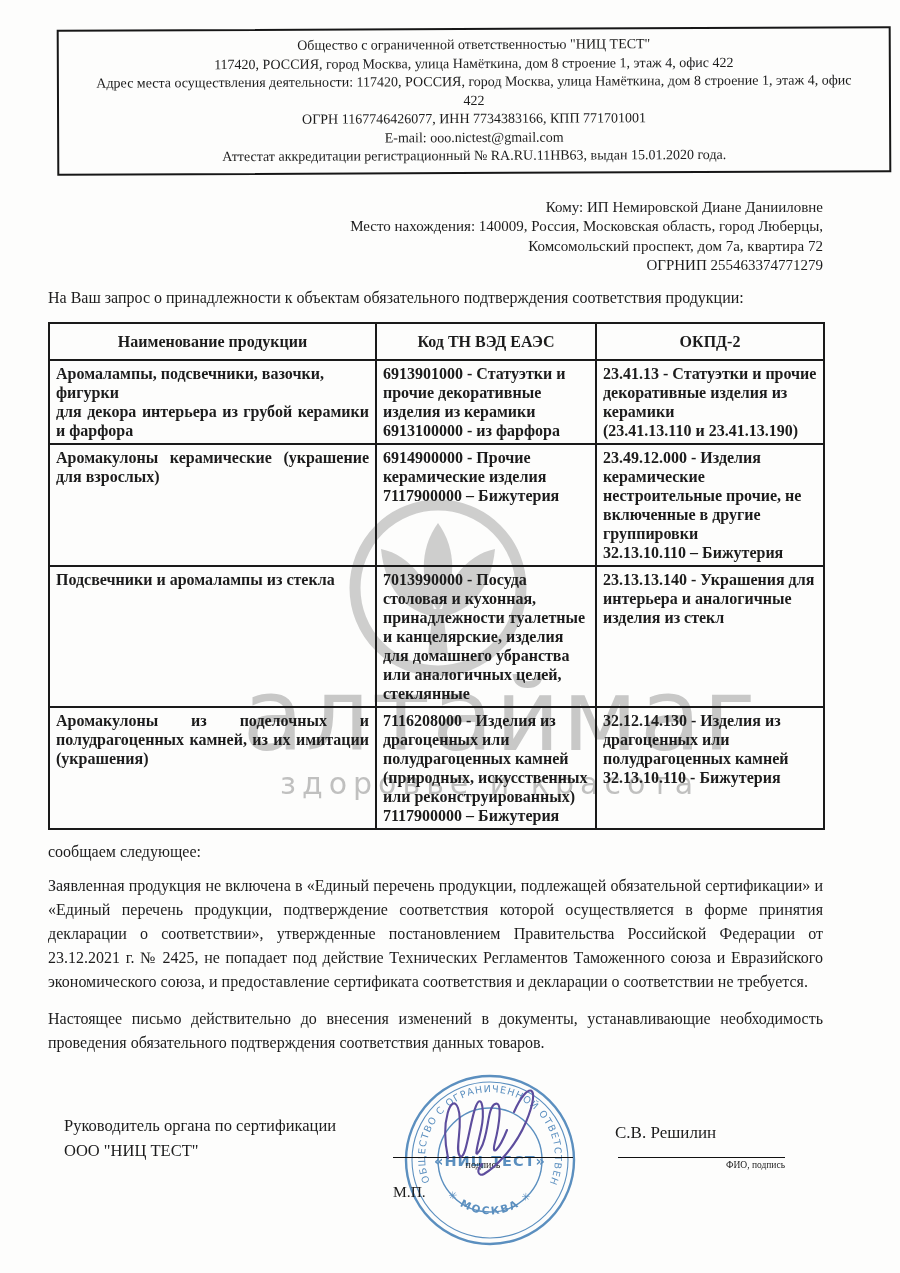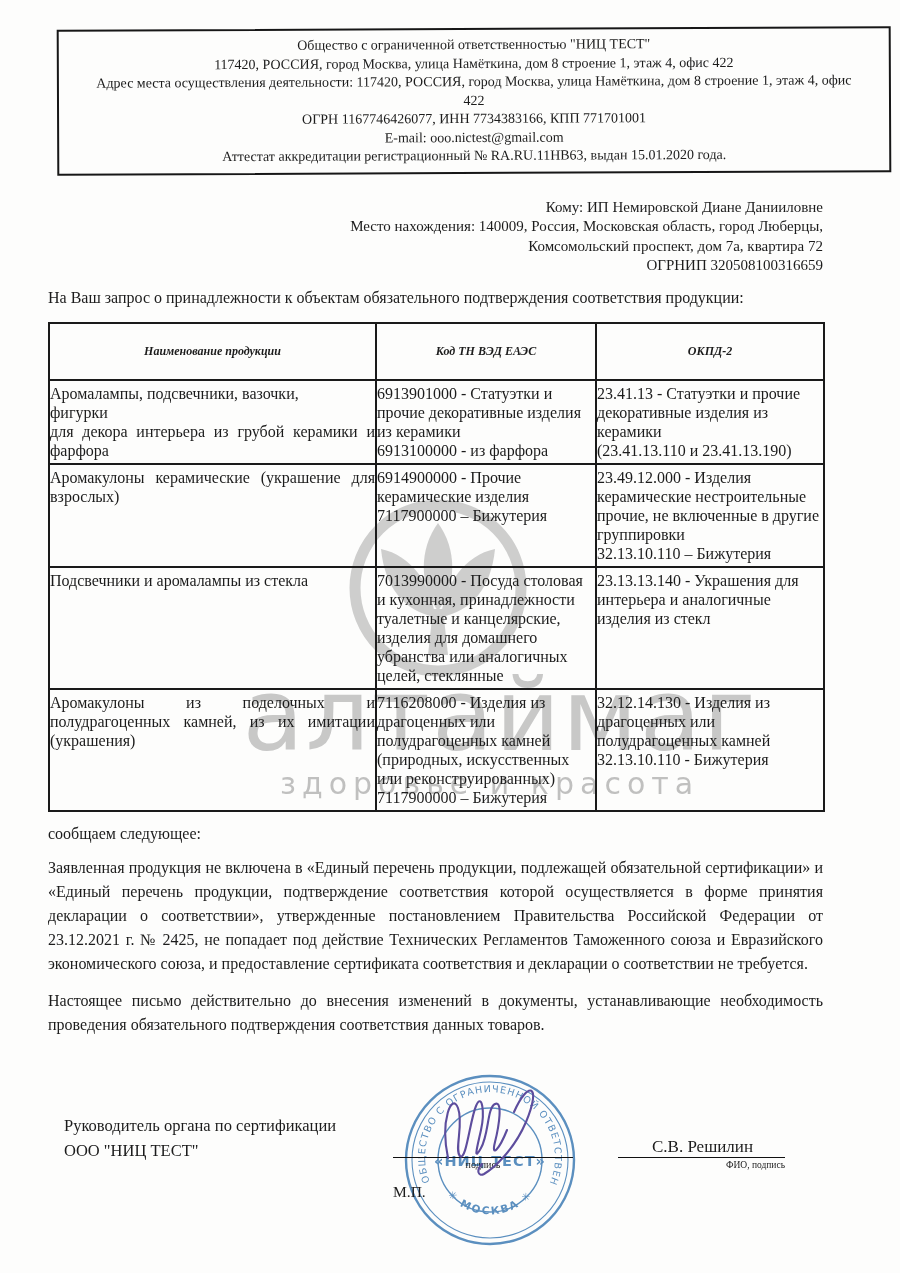--- a/index.html
+++ b/index.html
@@ -43,42 +43,43 @@
   table.codes{
     margin-top:15px;
     border-collapse:collapse;
     width:775px;
     table-layout:fixed;
     font-size:16px;
     line-height:19px;
   }
   table.codes th,table.codes td{
     border:2px solid #1a1a1a;
-    padding:3px 0;
+    padding:3px 6px;
     vertical-align:top;
-  }
-  table.codes th{font-weight:bold;text-align:center;font-size:12px;padding:18px 4px;font-style:italic;}
+    font-weight:bold;
+  }
+  table.codes th{font-weight:bold;text-align:center;font-size:16px;padding:8px 4px;}
   td.cell{white-space:pre-line;}
   td.just{text-align:justify;}
   .r1{height:84px;}.r2{height:100px;}.r3{height:113px;}.r4{height:122px;margin-left:24px;}
   .after-table{margin:13px 0 0 0;font-size:16px;}
   .para{
     margin:13px 0 0 0;
     font-size:16px;
     line-height:24px;
     text-align:justify;
     width:775px;
   }
   
   .sig-area{position:absolute;left:0;right:0;top:1105px;height:168px;font-size:16.5px;z-index:3;}
   .sig-left{position:absolute;left:48px;top:8px;line-height:25px;margin-left:16px;}
   .sign-line{position:absolute;left:393px;top:52px;width:180px;border-top:1.6px solid #111;}
   .sign-label{position:absolute;left:393px;top:54px;width:180px;text-align:center;font-size:10px;color:#222;}
   .mp{position:absolute;left:393px;top:78px;width:180px;text-align:left;font-size:15.5px;}
-  .name{position:absolute;left:615px;top:32px;width:175px;text-align:center;font-size:17px;}
+  .name{position:absolute;left:615px;top:18px;width:175px;font-size:17px;}
   .name-line{position:absolute;left:618px;top:52px;width:167px;border-top:1.8px solid #111;}
   .name-label{position:absolute;left:618px;top:55px;width:167px;text-align:right;font-size:9.5px;color:#222;}
   
   .wm{position:absolute;z-index:1;pointer-events:none;}
   .wm-logo{left:347px;top:497px;opacity:.5;}
   .wm-brand{
     left:200px;top:666px;width:600px;
     text-align:center;
     font-family:"DejaVu Sans","Liberation Sans",sans-serif;
     font-weight:normal;
@@ -124,21 +125,21 @@
       <div>Адрес места осуществления деятельности: 117420, РОССИЯ, город Москва, улица Намёткина, дом 8 строение 1, этаж 4, офис 422</div>
       <div>ОГРН 1167746426077, ИНН 7734383166, КПП 771701001</div>
       <div>E-mail: ooo.nictest@gmail.com</div>
       <div>Аттестат аккредитации регистрационный № RA.RU.11НВ63, выдан 15.01.2020 года.</div>
     </div>
 
 
     <div class="recipient">
       <div>Кому: ИП Немировской Диане Данииловне</div>
       <div>Место нахождения: 140009, Россия, Московская область, город Люберцы, Комсомольский проспект, дом 7а, квартира 72</div>
-      <div>ОГРНИП 320508100316659</div>
+      <div>ОГРНИП 255463374771279</div>
     </div>
 
 
     <p class="intro">На Ваш запрос о принадлежности к объектам обязательного подтверждения соответствия продукции:</p>
 
     <table class="codes">
       <colgroup>
           <col style="width:327px">
           <col style="width:220px">
           <col style="width:228px">

